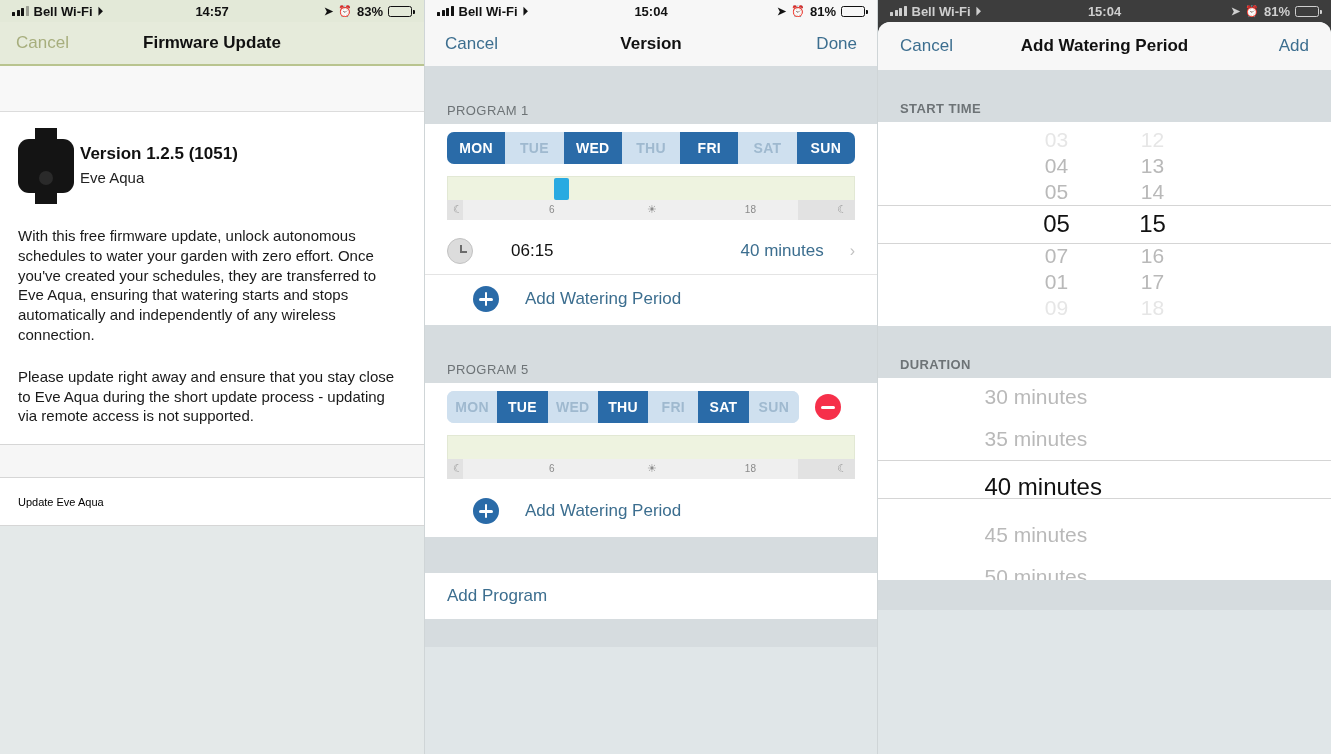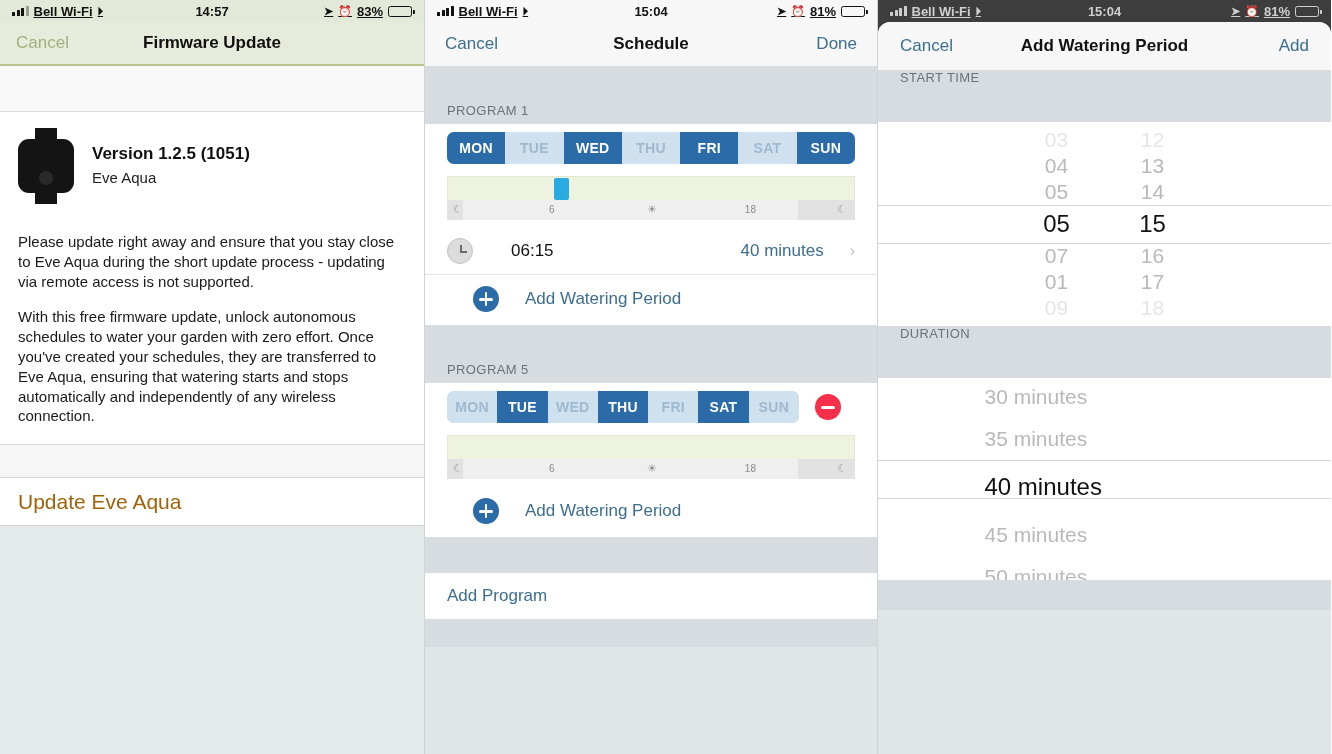--- a/index.html
+++ b/index.html
@@ -21,21 +21,21 @@
     height:44px; background:#e6ebdb; display:flex; align-items:center;
     padding:0 16px; position:relative; border-bottom:2px solid #b9c48f;
   }
   .p1-cancel { font-size:17px; color:#a7ae7d; }
   .p1-title {
     position:absolute; left:0; right:0; text-align:center;
     font-size:17px; font-weight:bold; color:#111;
   }
   .p1-gap { height:46px; background:#f8f8f8; border-bottom:1px solid #dcdcdc; }
   .p1-body { background:#fff; padding:0 18px; }
-  .p1-devrow { display:flex; align-items:center; padding:16px 0 6px 0; gap:18px; }
+  .p1-devrow { display:flex; align-items:center; padding:16px 0 6px 0; gap:6px; }
   .device-icon { width:56px; height:76px; position:relative; flex:0 0 56px; }
   .device-icon .tab-top, .device-icon .tab-bot {
     position:absolute; left:17px; width:22px; height:14px; background:#141414;
   }
   .device-icon .tab-top { top:0; }
   .device-icon .tab-bot { bottom:0; }
   .device-icon .body {
     position:absolute; top:11px; left:0; width:56px; height:54px;
     background:#141414; border-radius:11px;
   }
@@ -51,21 +51,21 @@
   .p1-para.second { margin-top:22px; }
   .p1-spacer { height:18px; }
   .p1-grayband {
     height:34px; background:#f6f6f6;
     border-top:1px solid #d6d6d6; border-bottom:1px solid #d6d6d6;
   }
   .p1-action {
     height:48px; background:#fff; display:flex; align-items:center;
     padding:0 18px; border-bottom:1px solid #d6d6d6;
   }
-  .p1-action span { font-size:21px; color:#a16207; }
+  .p1-action span { font-size:11px; color:#000000; }
   .p1-fill { flex:1; background:#e4e9e9; }
 
   
   .panel2 {
     width:453px; height:754px; position:relative; background:#e0e6e8;
     border-left:1px solid #cfd5d7;
   }
   .p2-statusbar {
     height:22px; background:#f7f7f7; display:flex; align-items:center;
     padding:0 12px; font-size:13px; font-weight:bold; color:#111;
@@ -188,22 +188,23 @@
   .p3-navbar {
     height:48px; background:#f7f7f7; display:flex; align-items:center;
     justify-content:space-between; padding:0 22px; position:relative;
   }
   .p3-navbar .lnk { font-size:17px; color:#3c6e8f; }
   .p3-navbar .ttl {
     position:absolute; left:0; right:0; text-align:center;
     font-size:17px; font-weight:bold; color:#111;
   }
   .p3-sect {
-    height:52px; background:#d6dcdf; display:flex; 
+    height:52px; background:#d6dcdf; display:flex; align-items:flex-end;
     padding:0 22px 6px 22px;
+    font-weight:bold;
   }
   .p3-sect span { font-size:13px; color:#6d7376; letter-spacing:.4px; }
   .picker {
     background:#fff; height:204px; position:relative; overflow:hidden;
   }
   .picker.dur { height:202px; }
   .pick-sel-line {
     position:absolute; left:0; right:0; height:1px; background:#d5d5d5;
   }
   .pick-cols {
@@ -228,21 +229,21 @@
   .p3-tailband { height:30px; background:#d6dcdf; }
   .p3-tail { background:#e0e6e8; height:100%; }
 
   
   .sb-left { display:flex; align-items:center; gap:5px; }
   .sb-center { position:absolute; left:0; right:0; text-align:center; }
   .sb-right {
     margin-left:auto; display:flex; align-items:center; gap:5px;
     position:relative; z-index:2;
   }
-  .sb-wrap { position:relative; display:flex; width:100%; align-items:center;text-decoration:underline; }
+  .sb-wrap { position:relative; display:flex; width:100%; align-items:center; }
   .bars { display:flex; align-items:flex-end; gap:1.5px; height:10px; }
   .bars i { width:3px; background:currentColor; display:block; border-radius:.5px; }
   .bars i:nth-child(1){height:4px}
   .bars i:nth-child(2){height:6px}
   .bars i:nth-child(3){height:8px}
   .bars i:nth-child(4){height:10px}
   .bars.dim i:nth-child(4){opacity:.35}
   .battery {
     width:24px; height:11px; border:1.2px solid currentColor;
     border-radius:2.5px; position:relative; padding:1px;
@@ -296,22 +297,22 @@
           <span class="tab-top"></span>
             <span class="body"></span>
             <span class="dot"></span>
             <span class="tab-bot"></span>
         </div>
         <div>
           <div class="p1-vers">Version 1.2.5 (1051)</div>
           <div class="p1-sub">Eve Aqua</div>
         </div>
       </div>
+      <p class="p1-para">With this free firmware update, unlock autonomous schedules to water your garden with zero effort. Once you've created your schedules, they are transferred to Eve Aqua, ensuring that watering starts and stops automatically and independently of any wireless connection.</p>
       <p class="p1-para second">Please update right away and ensure that you stay close to Eve Aqua during the short update process - updating via remote access is not supported.</p>
-      <p class="p1-para">With this free firmware update, unlock autonomous schedules to water your garden with zero effort. Once you've created your schedules, they are transferred to Eve Aqua, ensuring that watering starts and stops automatically and independently of any wireless connection.</p>
       <div class="p1-spacer"></div>
     </div>
 
     <div class="p1-grayband"></div>
     <div class="p1-action">
       <span>Update Eve Aqua</span>
     </div>
     <div class="p1-fill" style="height:260px"></div>
   </div>
 
@@ -334,21 +335,21 @@
           <span class="glyph">➤</span>
           <span class="glyph">⏰</span>
           <span>81%</span>
           <span class="battery"><span class="fill" style="width:81%"></span></span>
         </div>
       </div>
     </div>
 
     <div class="p2-navbar">
       <span class="lnk">Cancel</span>
-      <span class="ttl">Schedule</span>
+      <span class="ttl">Version</span>
       <span class="lnk">Done</span>
     </div>
 
     <div class="p2-scroll">
 
       <div class="sect-hdr tall">
         <span>PROGRAM 1</span>
       </div>
       <div class="card">
         <div class="days-row">

